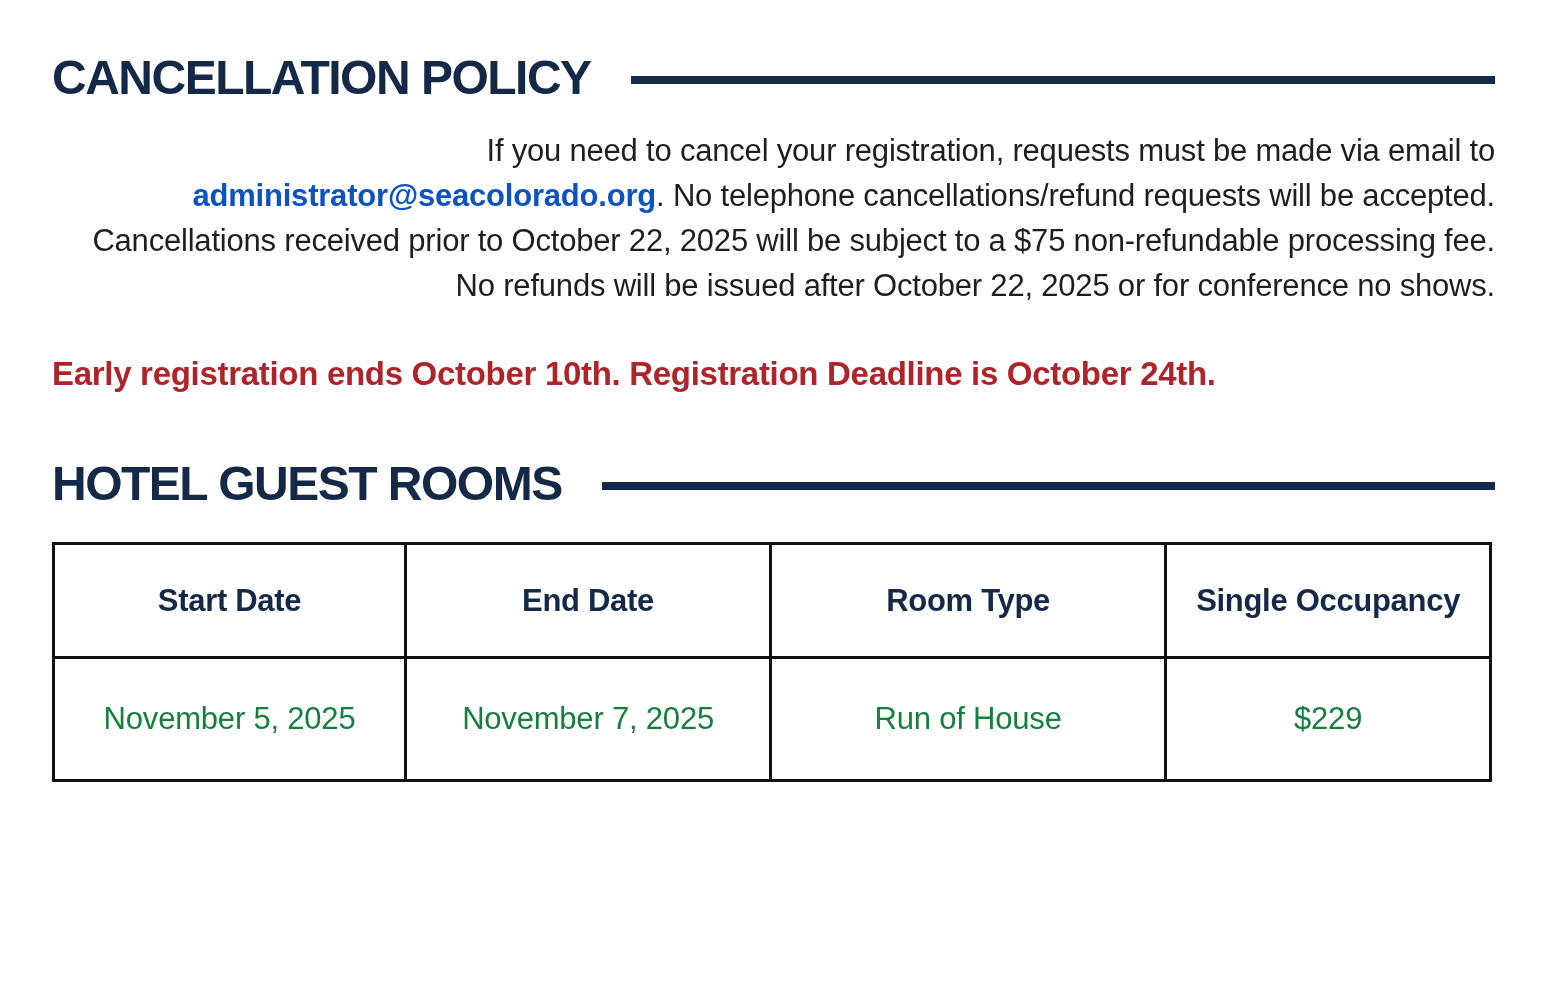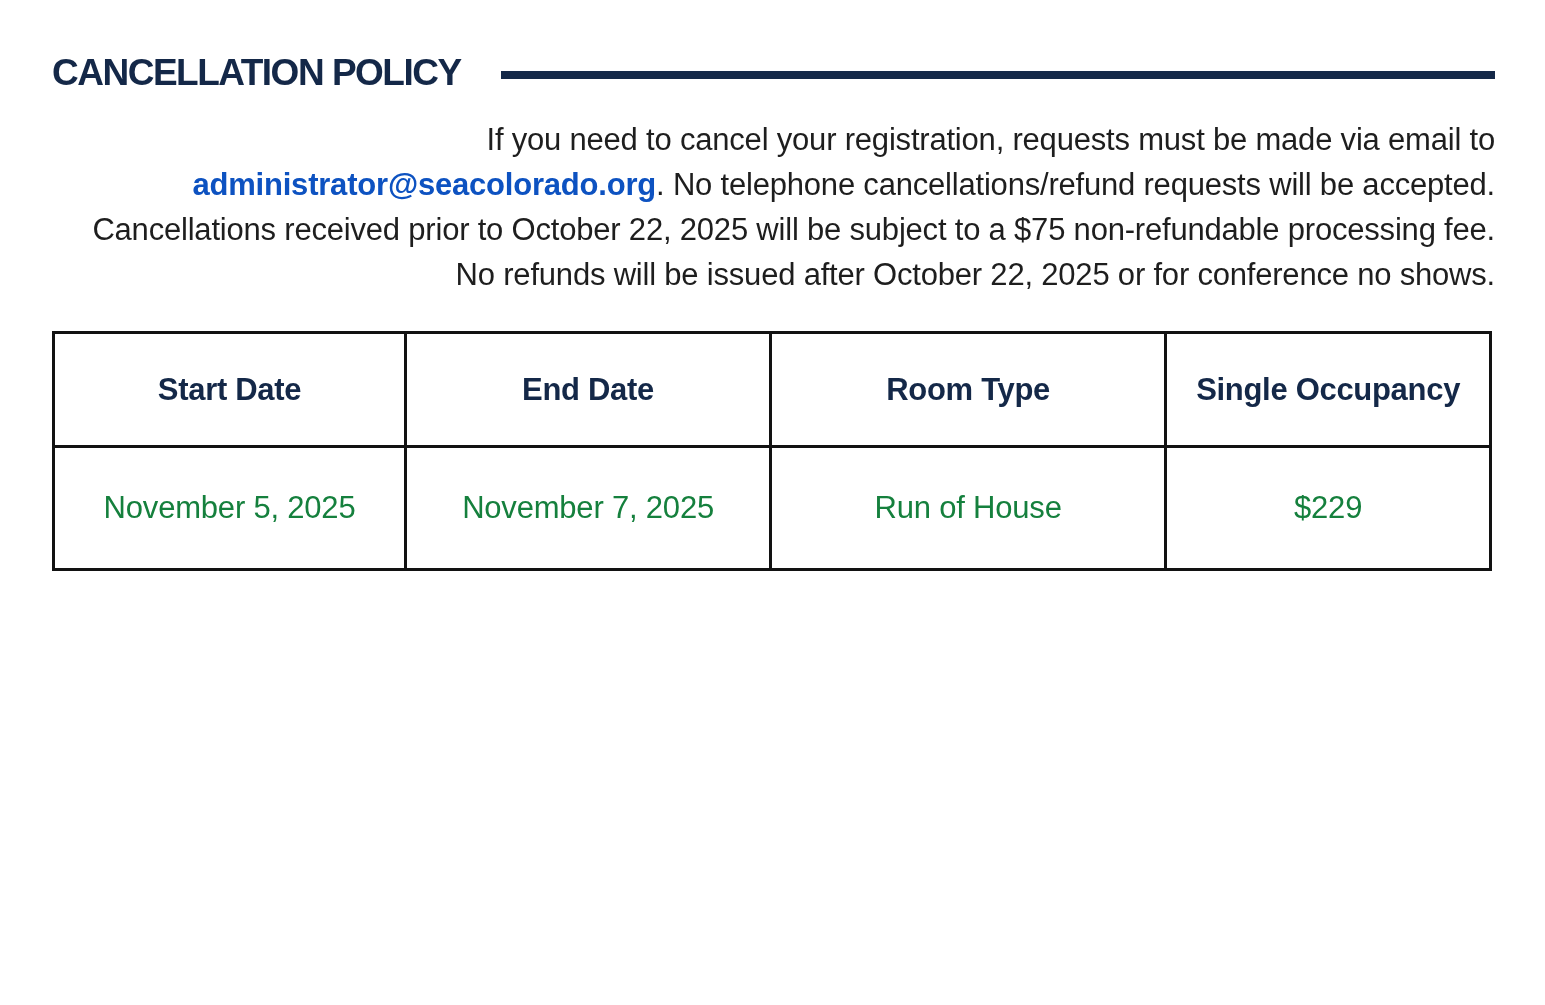--- a/index.html
+++ b/index.html
@@ -16,21 +16,21 @@
     padding: 54px 50px 0 52px;
   }
   
   .section-heading {
     display: flex;
     align-items: center;
     gap: 40px;
   }
   .section-title {
     margin: 0;
-    font-size: 37px;
+    font-size: 48px;
     line-height: 1.0;
     font-weight: 800;
     letter-spacing: -1.5px;
     color: #142848;
     white-space: nowrap;
   }
   .heading-rule {
     flex: 1;
     height: 8px;
     background: #142848;
@@ -110,21 +110,26 @@
 
   <div class="section-heading">
     <h1 class="section-title">CANCELLATION POLICY</h1>
     <div class="heading-rule"></div>
   </div>
 
   <p class="body-para">
     <span>If you need to cancel your registration, requests must be made via email to </span><a class="email-link">administrator@seacolorado.org</a><span>. No telephone cancellations/refund requests will be accepted. Cancellations received prior to October 22, 2025 will be subject to a $75 non-refundable processing fee. No refunds will be issued after October 22, 2025 or for conference no shows.</span>
   </p>
 
+  <p class="deadline-notice">Early registration ends October 10th. Registration Deadline is October 24th.</p>
 
+  <div class="section-heading hotel-heading">
+    <h1 class="section-title">HOTEL GUEST ROOMS</h1>
+    <div class="heading-rule"></div>
+  </div>
 
 
 
   <table class="rates-table">
     <colgroup>
       <col class="c1">
         <col class="c2">
         <col class="c3">
         <col class="c4">
     </colgroup>

